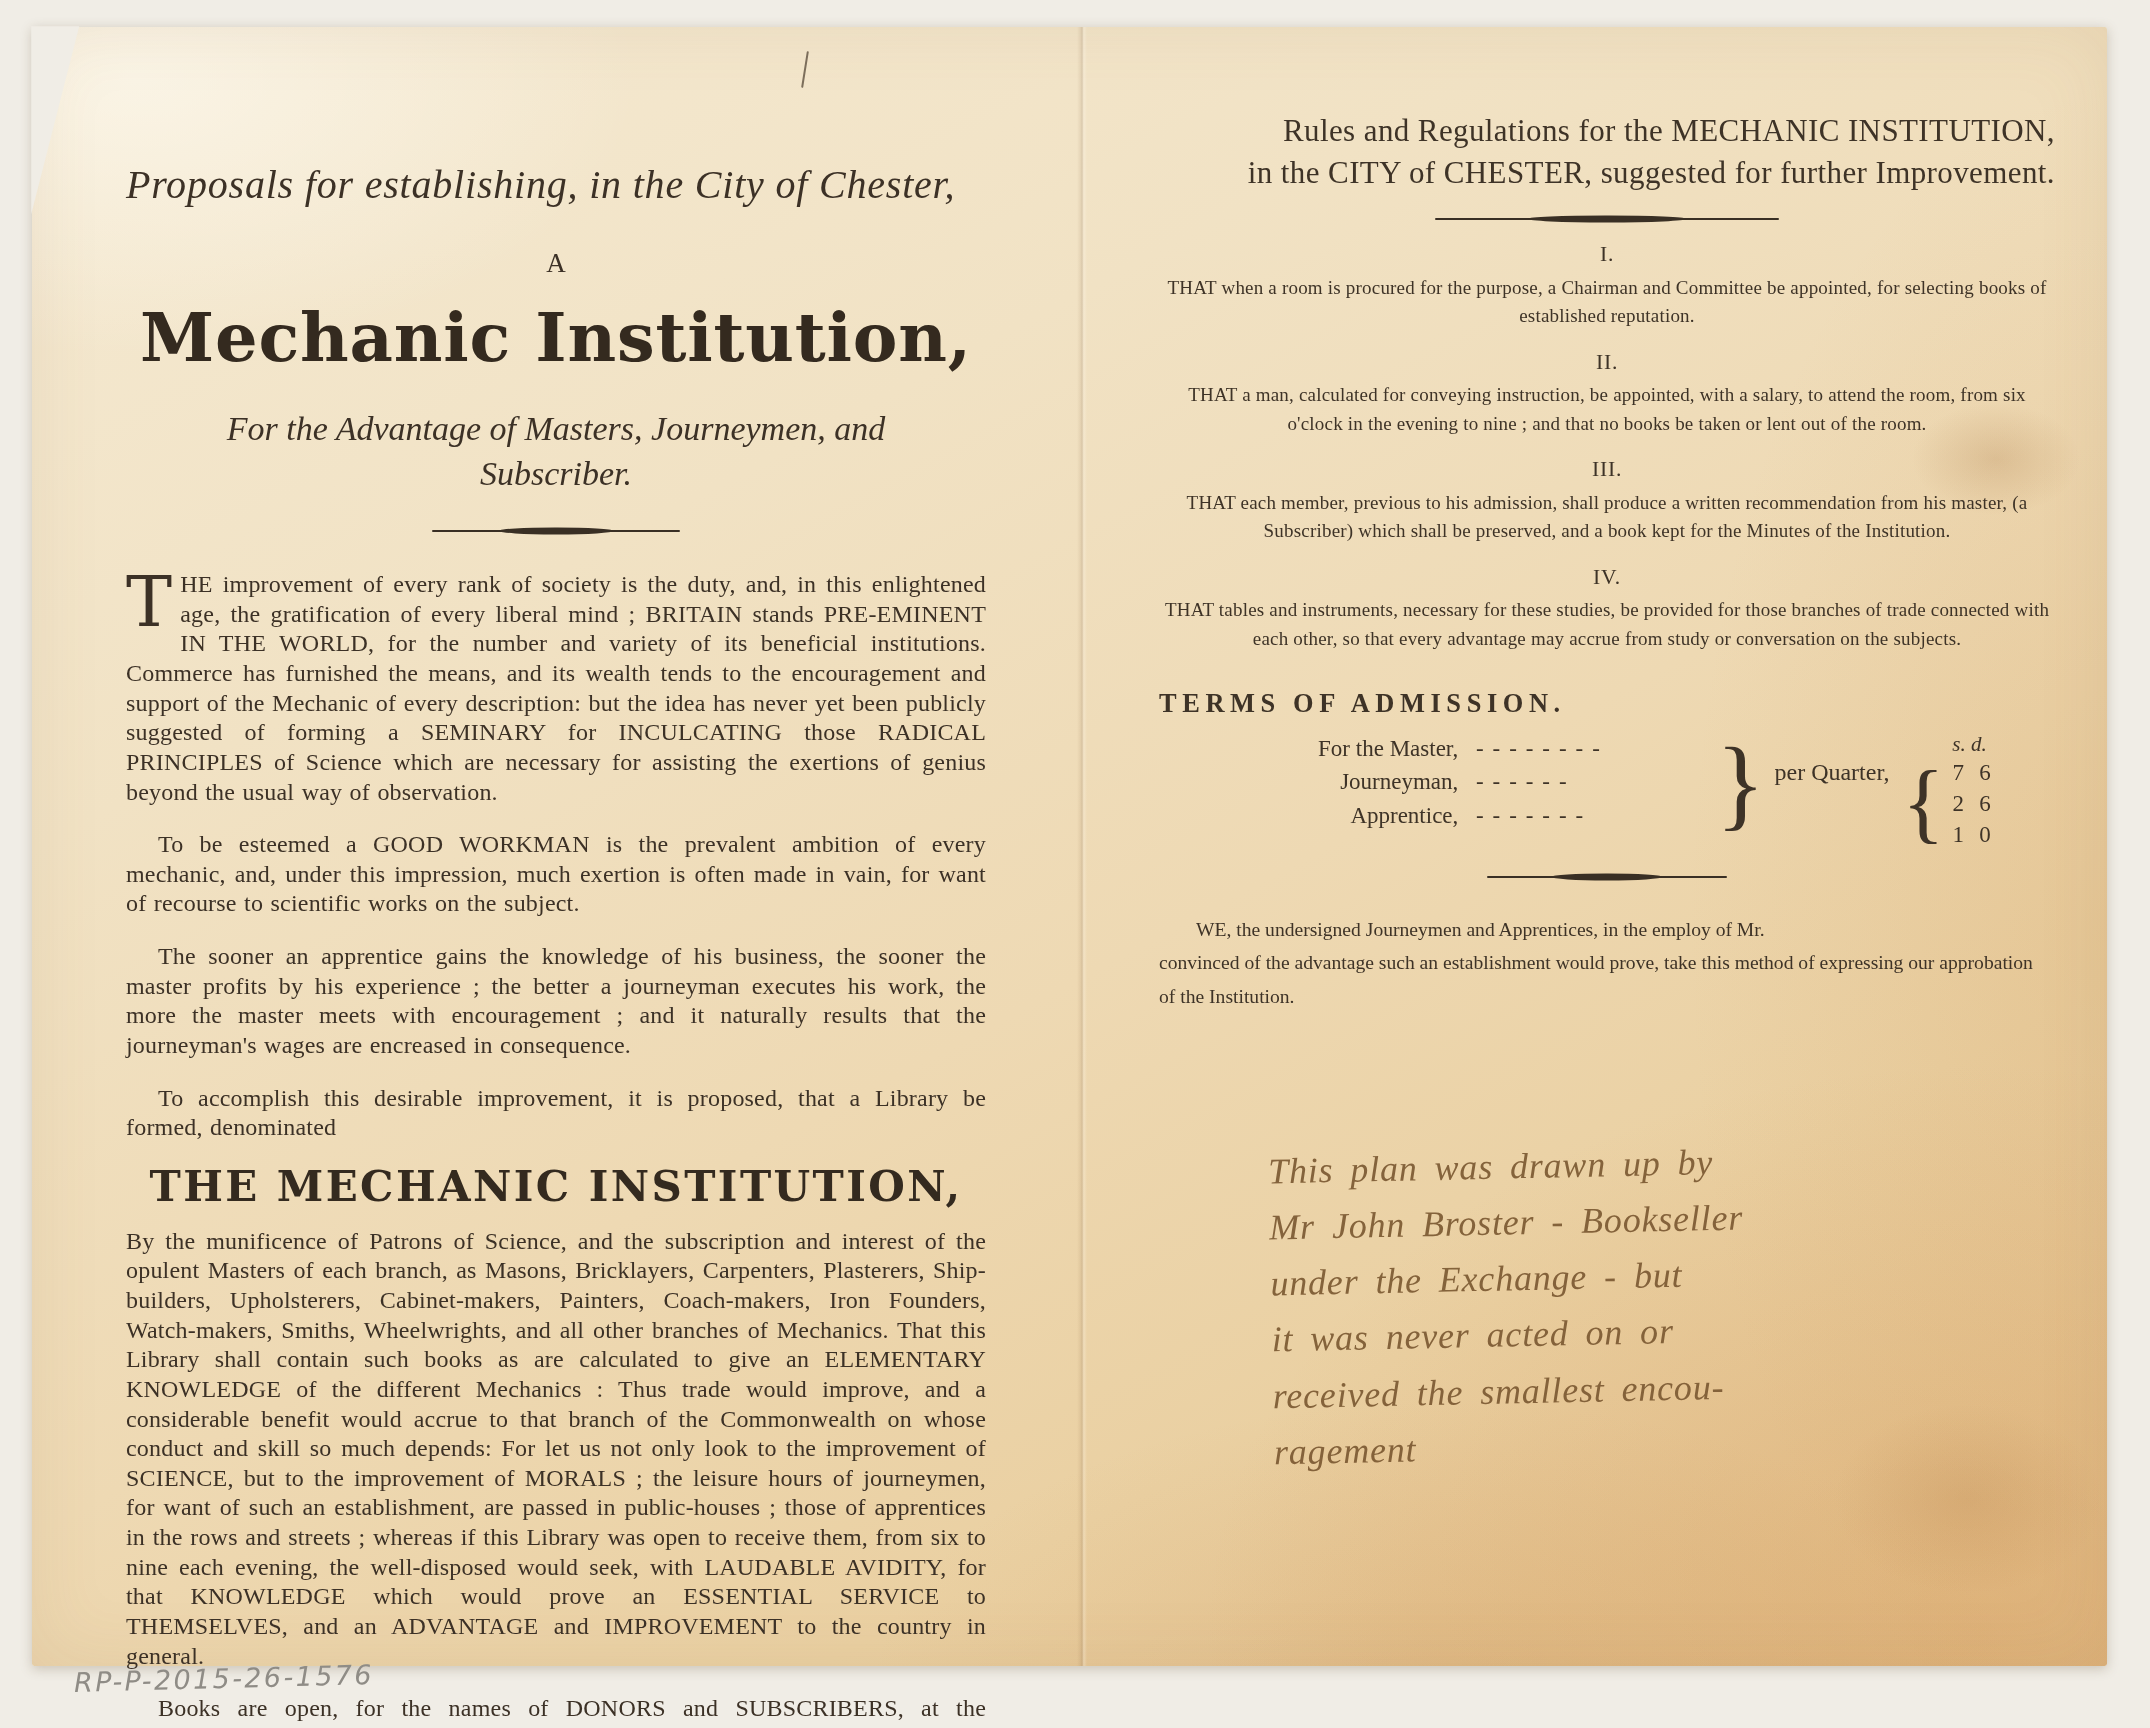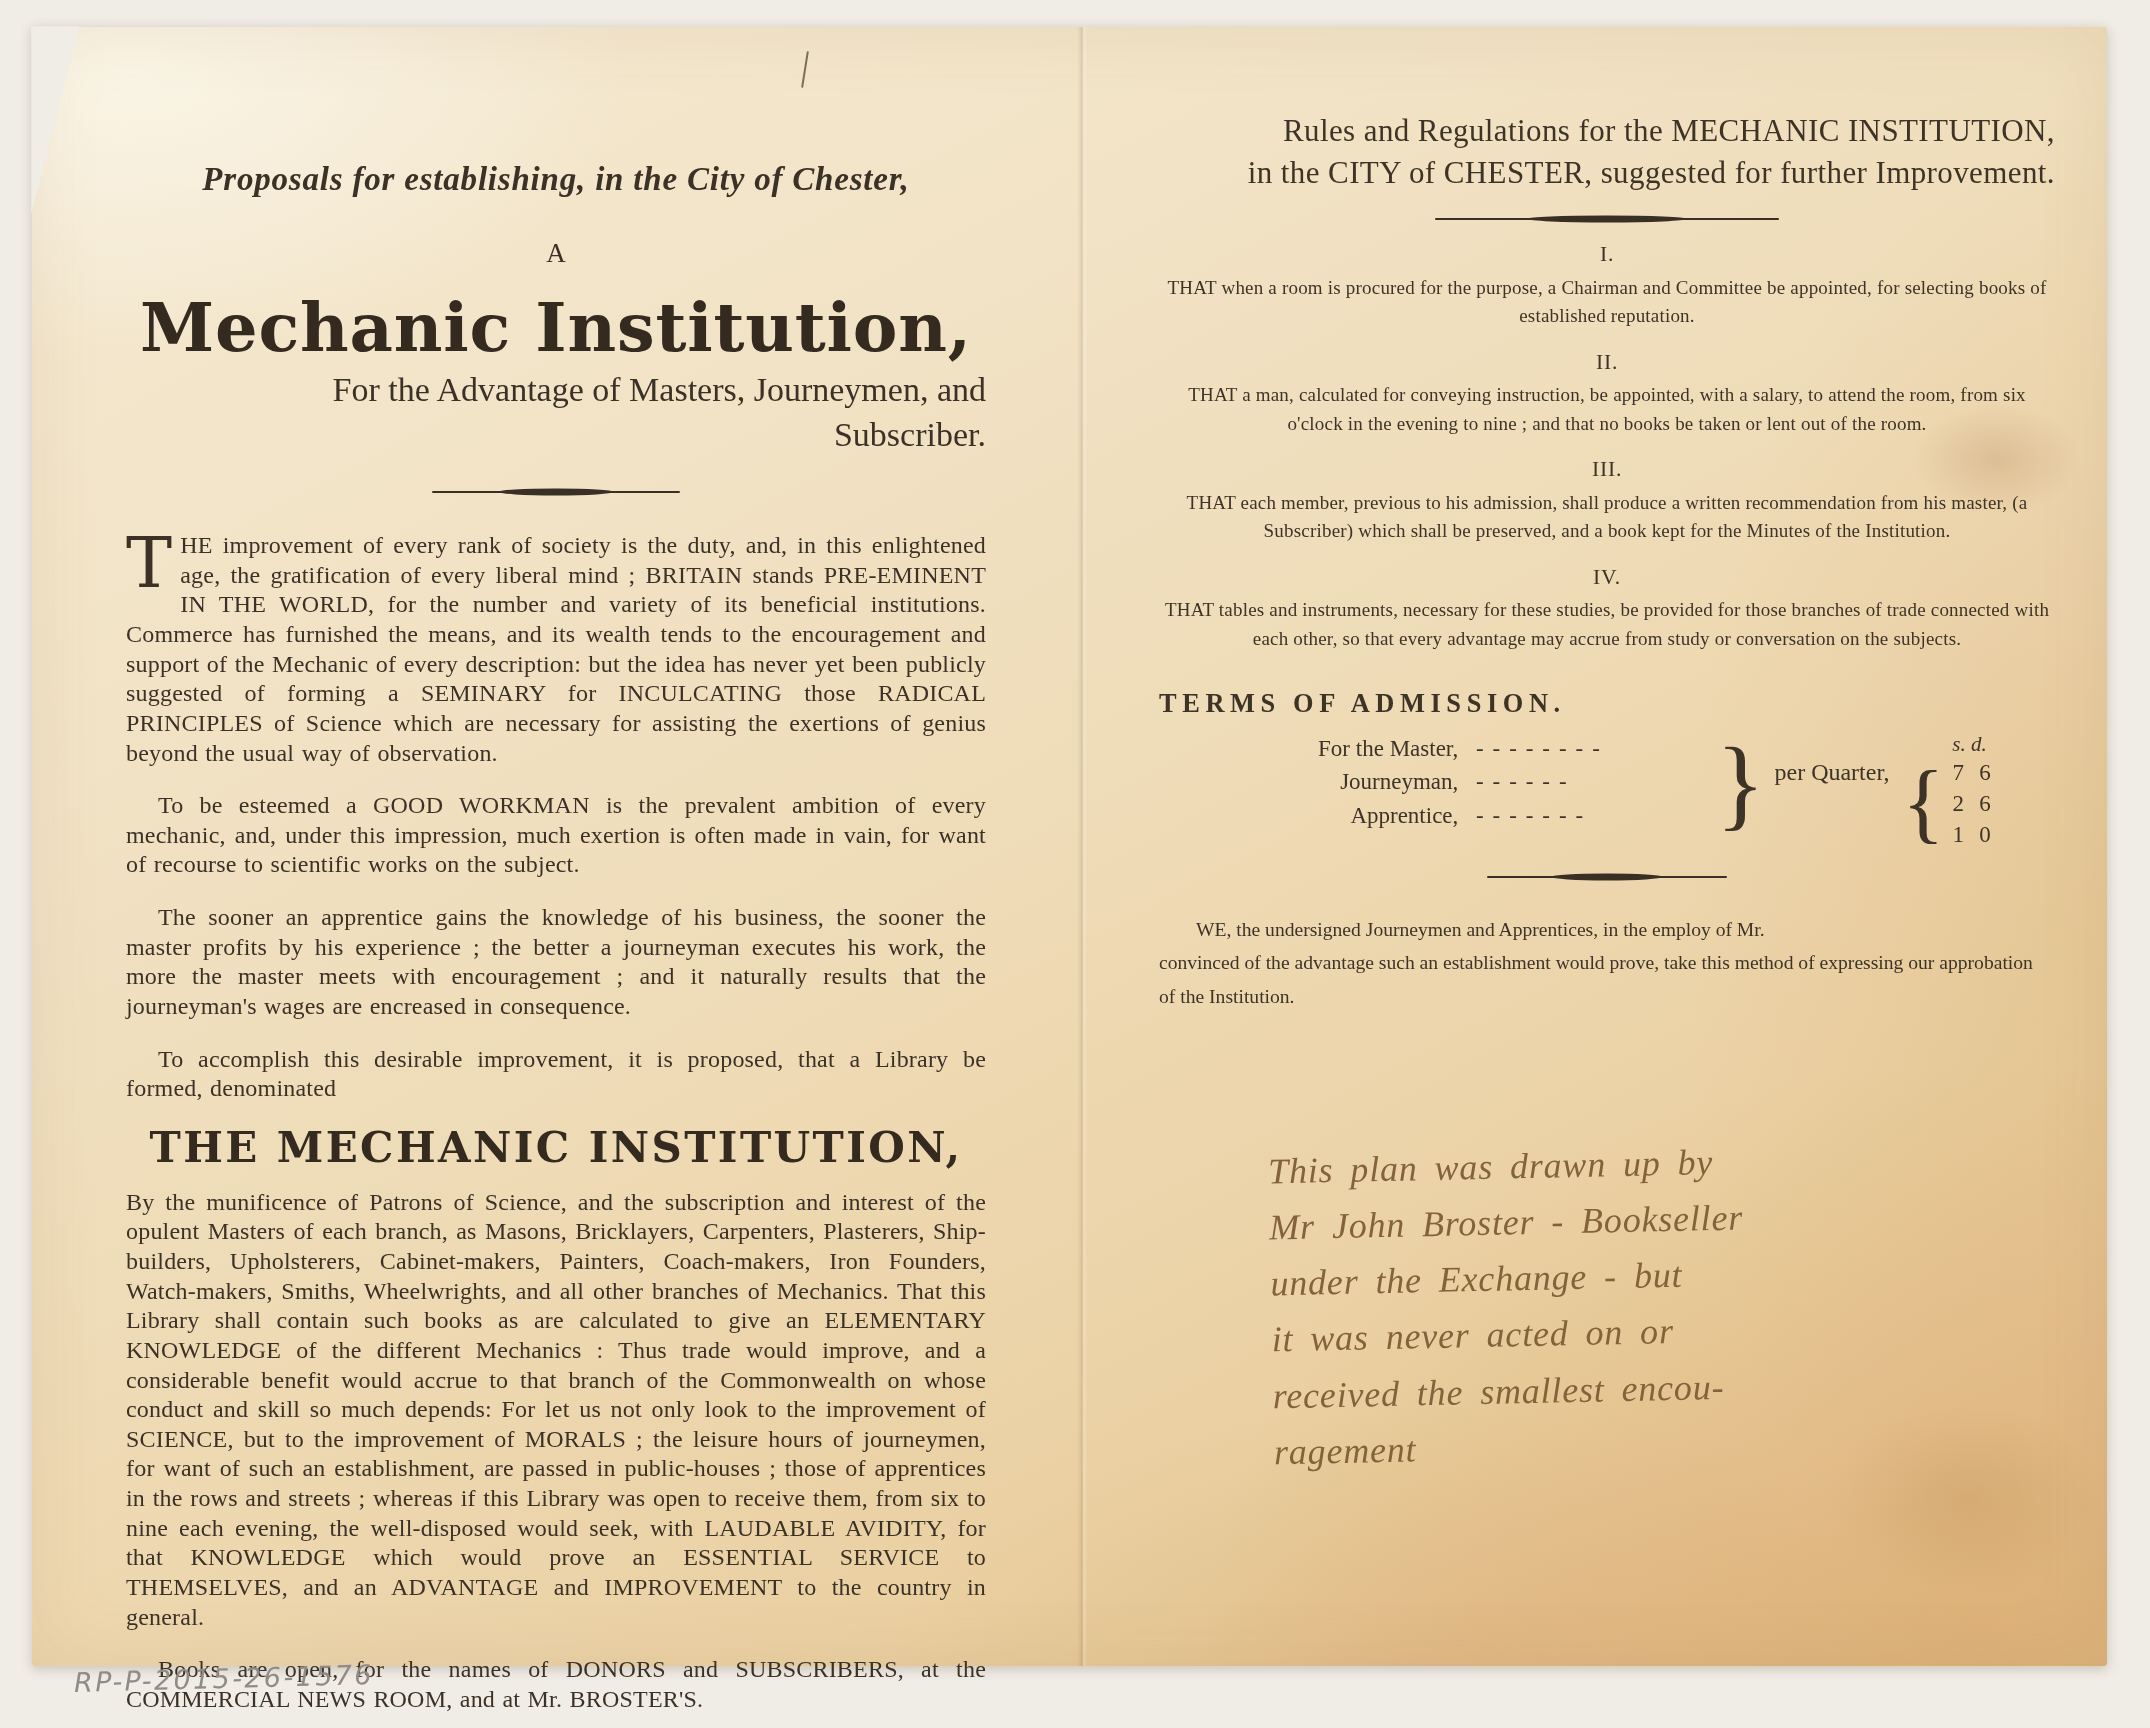--- a/index.html
+++ b/index.html
@@ -36,25 +36,25 @@
     background:#4a3c2c; transform:rotate(9deg); border-radius:1.6px; opacity:.7;
   }
   
   .swell { position:relative; height:8.8px; }
   .swell::before { content:""; position:absolute; left:0; right:0; top:50%; height:2px;
     transform:translateY(-50%); background:#392f24; border-radius:1.6px; }
   .swell::after { content:""; position:absolute; left:50%; top:50%; width:46%; height:7.2px;
     transform:translate(-50%,-50%); background:#392f24; border-radius:50%; }
   
   .col-left { position:absolute; left:94px; top:134px; width:860px; color:#3c3126; }
-  .kicker { font-size:33px; font-style:italic; font-weight:bold; text-align:center; letter-spacing:0.8px; }
+  .kicker { font-size:40px; font-style:italic; font-weight:normal; text-align:left; letter-spacing:0.8px; }
   .article-a { font-size:27px; text-align:center; margin-top:40px; }
   .main-title { font-family:"DejaVu Serif", serif; font-size:67px; font-weight:bold;
     text-align:center; margin-top:19px; letter-spacing:0.8px; color:#342a1f; }
-  .subtitle { font-size:34px; text-align:right; line-height:1.33; }
+  .subtitle { font-size:34px; text-align:center; margin-top:29px; line-height:1.33;font-style:italic; }
   .swell.left-rule { margin:30px auto 0; width:248px; }
   .body-copy { margin-top:35px; }
   .body-copy p { font-size:24px; line-height:1.235; text-align:justify; margin:0;
     letter-spacing:0.2px; word-spacing:1.2px; }
   p.indent { text-indent:32px;margin-top:23px; }
   p.dropcap::first-letter { float:left; font-size:69px; line-height:.82; padding:4px 8px 0 0;
     font-family:"DejaVu Serif", serif; }
   .section-heading { font-family:"DejaVu Serif", serif; font-size:42px; font-weight:bold;
     text-align:center; letter-spacing:2.4px; margin:19px 0 16px; color:#342a1f; }
   

